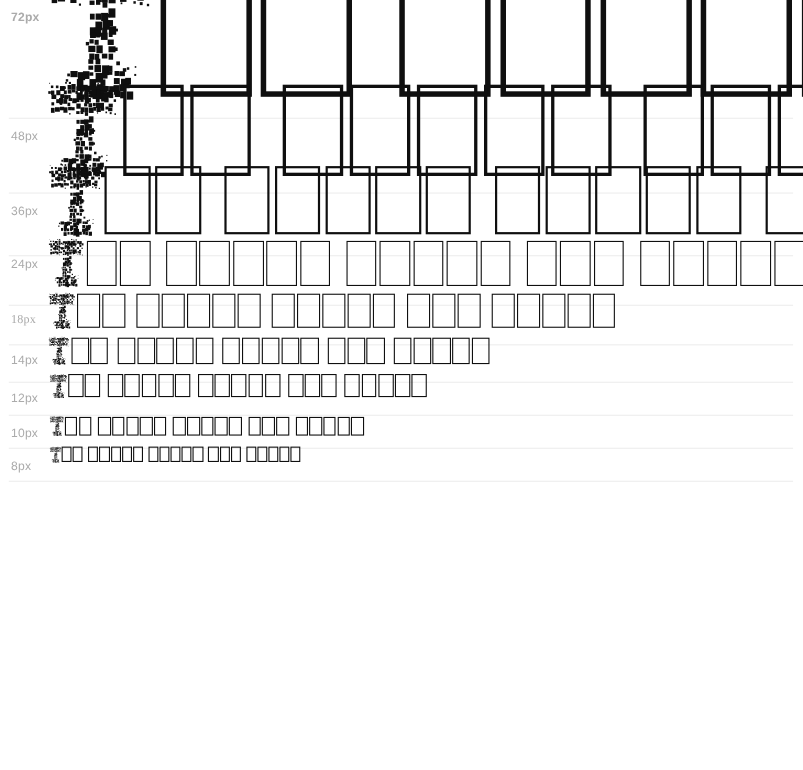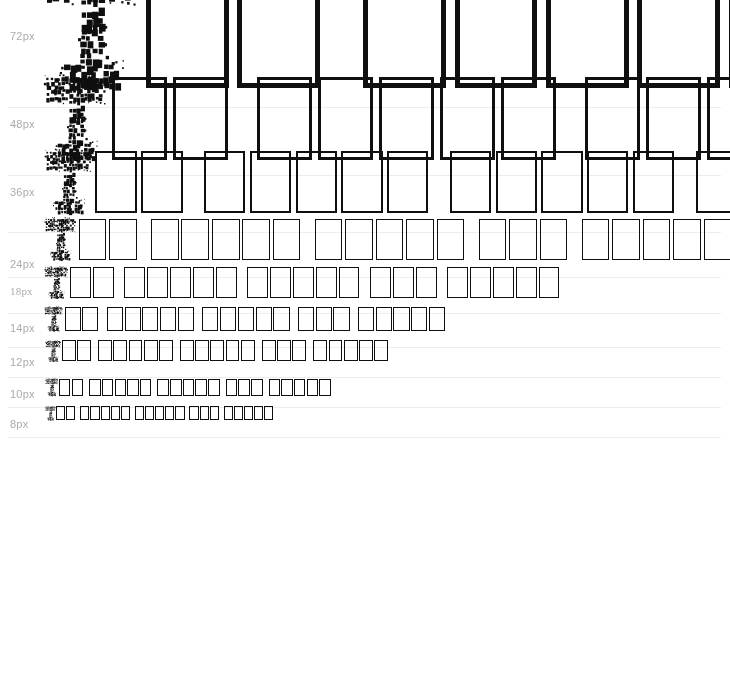--- a/index.html
+++ b/index.html
@@ -24,21 +24,21 @@
 <div class="screen" id="screen" style="background: rgb(255, 255, 255);">
     <div class="divider" style="left: 8px; width: 713px; top: 107px; background: rgb(237, 237, 237);"></div>
     <div class="divider" style="left: 8px; width: 713px; top: 175px; background: rgb(237, 237, 237);"></div>
     <div class="divider" style="left: 8px; width: 713px; top: 232px; background: rgb(237, 237, 237);"></div>
     <div class="divider" style="left: 8px; width: 713px; top: 277px; background: rgb(237, 237, 237);"></div>
     <div class="divider" style="left: 8px; width: 713px; top: 313px; background: rgb(237, 237, 237);"></div>
     <div class="divider" style="left: 8px; width: 713px; top: 347px; background: rgb(237, 237, 237);"></div>
     <div class="divider" style="left: 8px; width: 713px; top: 377px; background: rgb(237, 237, 237);"></div>
     <div class="divider" style="left: 8px; width: 713px; top: 407px; background: rgb(237, 237, 237);"></div>
     <div class="divider" style="left: 8px; width: 713px; top: 437px; background: rgb(237, 237, 237);"></div>
-    <span class="size-label" style="top: 30px; color: rgb(171, 171, 171);">72px</span>
+    <span class="size-label" style="top: 10px; color: rgb(171, 171, 171); font-weight: bold;">72px</span>
     <div class="sample-line" aria-label="The quick brown fox jumps" style="left: 45px; top: -35.8px; height: 123.8px;">
       <div class="word-group" style="column-gap: 8.64px;">
         <div class="tglyph-wrap" style="width: 92.2px; height: 100%;">
           <svg viewBox="-4 -2 112 146" preserveAspectRatio="none" style="width:97.9px;height:133.9px;left:-2.9px;bottom:-5.8px;">
             <g fill="#0f0f0f">
               <rect x="-1.1" y="0.1" width="1.4" height="1.4"></rect>
               <rect x="23.8" y="-1.2" width="2.7" height="2.7"></rect>
               <rect x="29.6" y="-1.4" width="3.3" height="3.3"></rect>
               <rect x="67.0" y="-1.6" width="3.7" height="3.7"></rect>
               <rect x="74.4" y="0.3" width="2.0" height="2.0"></rect>
@@ -591,21 +591,21 @@
         <div class="notdef-box" style="width: 41.4px; height: 100%; border-width: 2.52px; border-color: rgb(15, 15, 15);"></div>
         <div class="notdef-box" style="width: 41.4px; height: 100%; border-width: 2.52px; border-color: rgb(15, 15, 15);"></div>
         <div class="notdef-box" style="width: 41.4px; height: 100%; border-width: 2.52px; border-color: rgb(15, 15, 15);"></div>
         <div class="notdef-box" style="width: 41.4px; height: 100%; border-width: 2.52px; border-color: rgb(15, 15, 15);"></div>
         <div class="notdef-box" style="width: 41.4px; height: 100%; border-width: 2.52px; border-color: rgb(15, 15, 15);"></div>
       </div>
       <div class="word-group" style="column-gap: 4.32px; margin-left: 21.6px;">
         <div class="notdef-box" style="width: 41.4px; height: 100%; border-width: 2.52px; border-color: rgb(15, 15, 15);"></div>
       </div>
     </div>
-    <span class="size-label" style="top: 258px; color: rgb(171, 171, 171);">24px</span>
+    <span class="size-label" style="top: 235px; color: rgb(171, 171, 171);">24px</span>
     <div class="sample-line" aria-label="The quick brown fox jumps" style="left: 45px; top: 218.7px; height: 41.3px;">
       <div class="word-group" style="column-gap: 2.88px;">
         <div class="tglyph-wrap" style="width: 30.7px; height: 100%;">
           <svg viewBox="-4 -2 112 146" preserveAspectRatio="none" style="width:32.6px;height:44.6px;left:-1.0px;bottom:-1.9px;">
             <g fill="#0f0f0f">
               <rect x="-1.1" y="0.1" width="1.4" height="1.4"></rect>
               <rect x="23.8" y="-1.2" width="2.7" height="2.7"></rect>
               <rect x="29.6" y="-1.4" width="3.3" height="3.3"></rect>
               <rect x="67.0" y="-1.6" width="3.7" height="3.7"></rect>
               <rect x="74.4" y="0.3" width="2.0" height="2.0"></rect>

